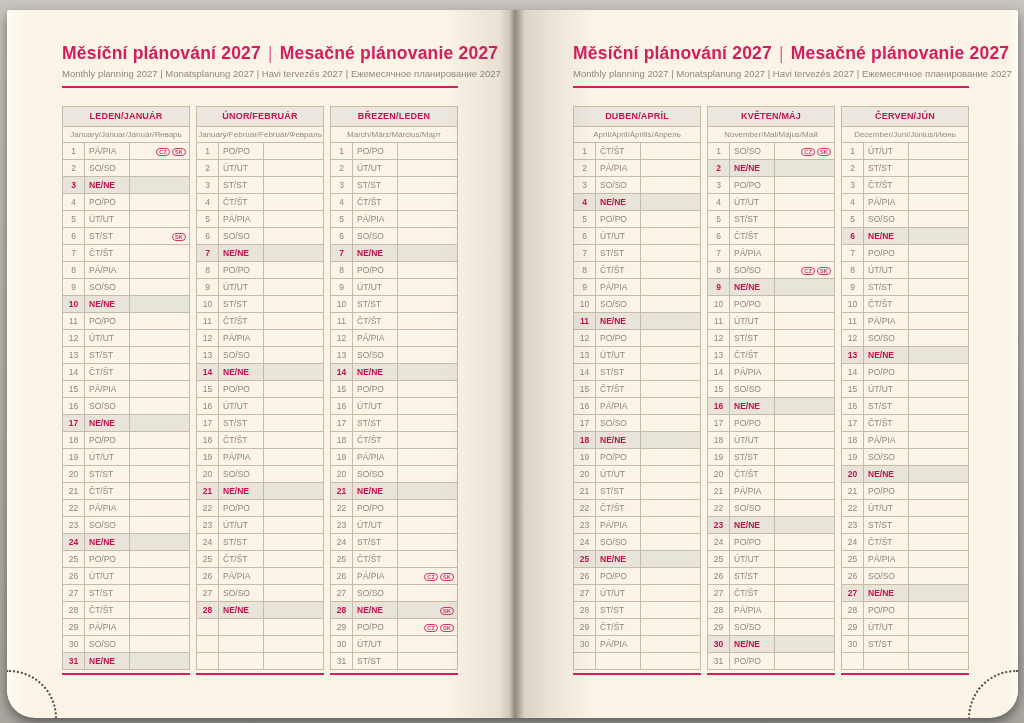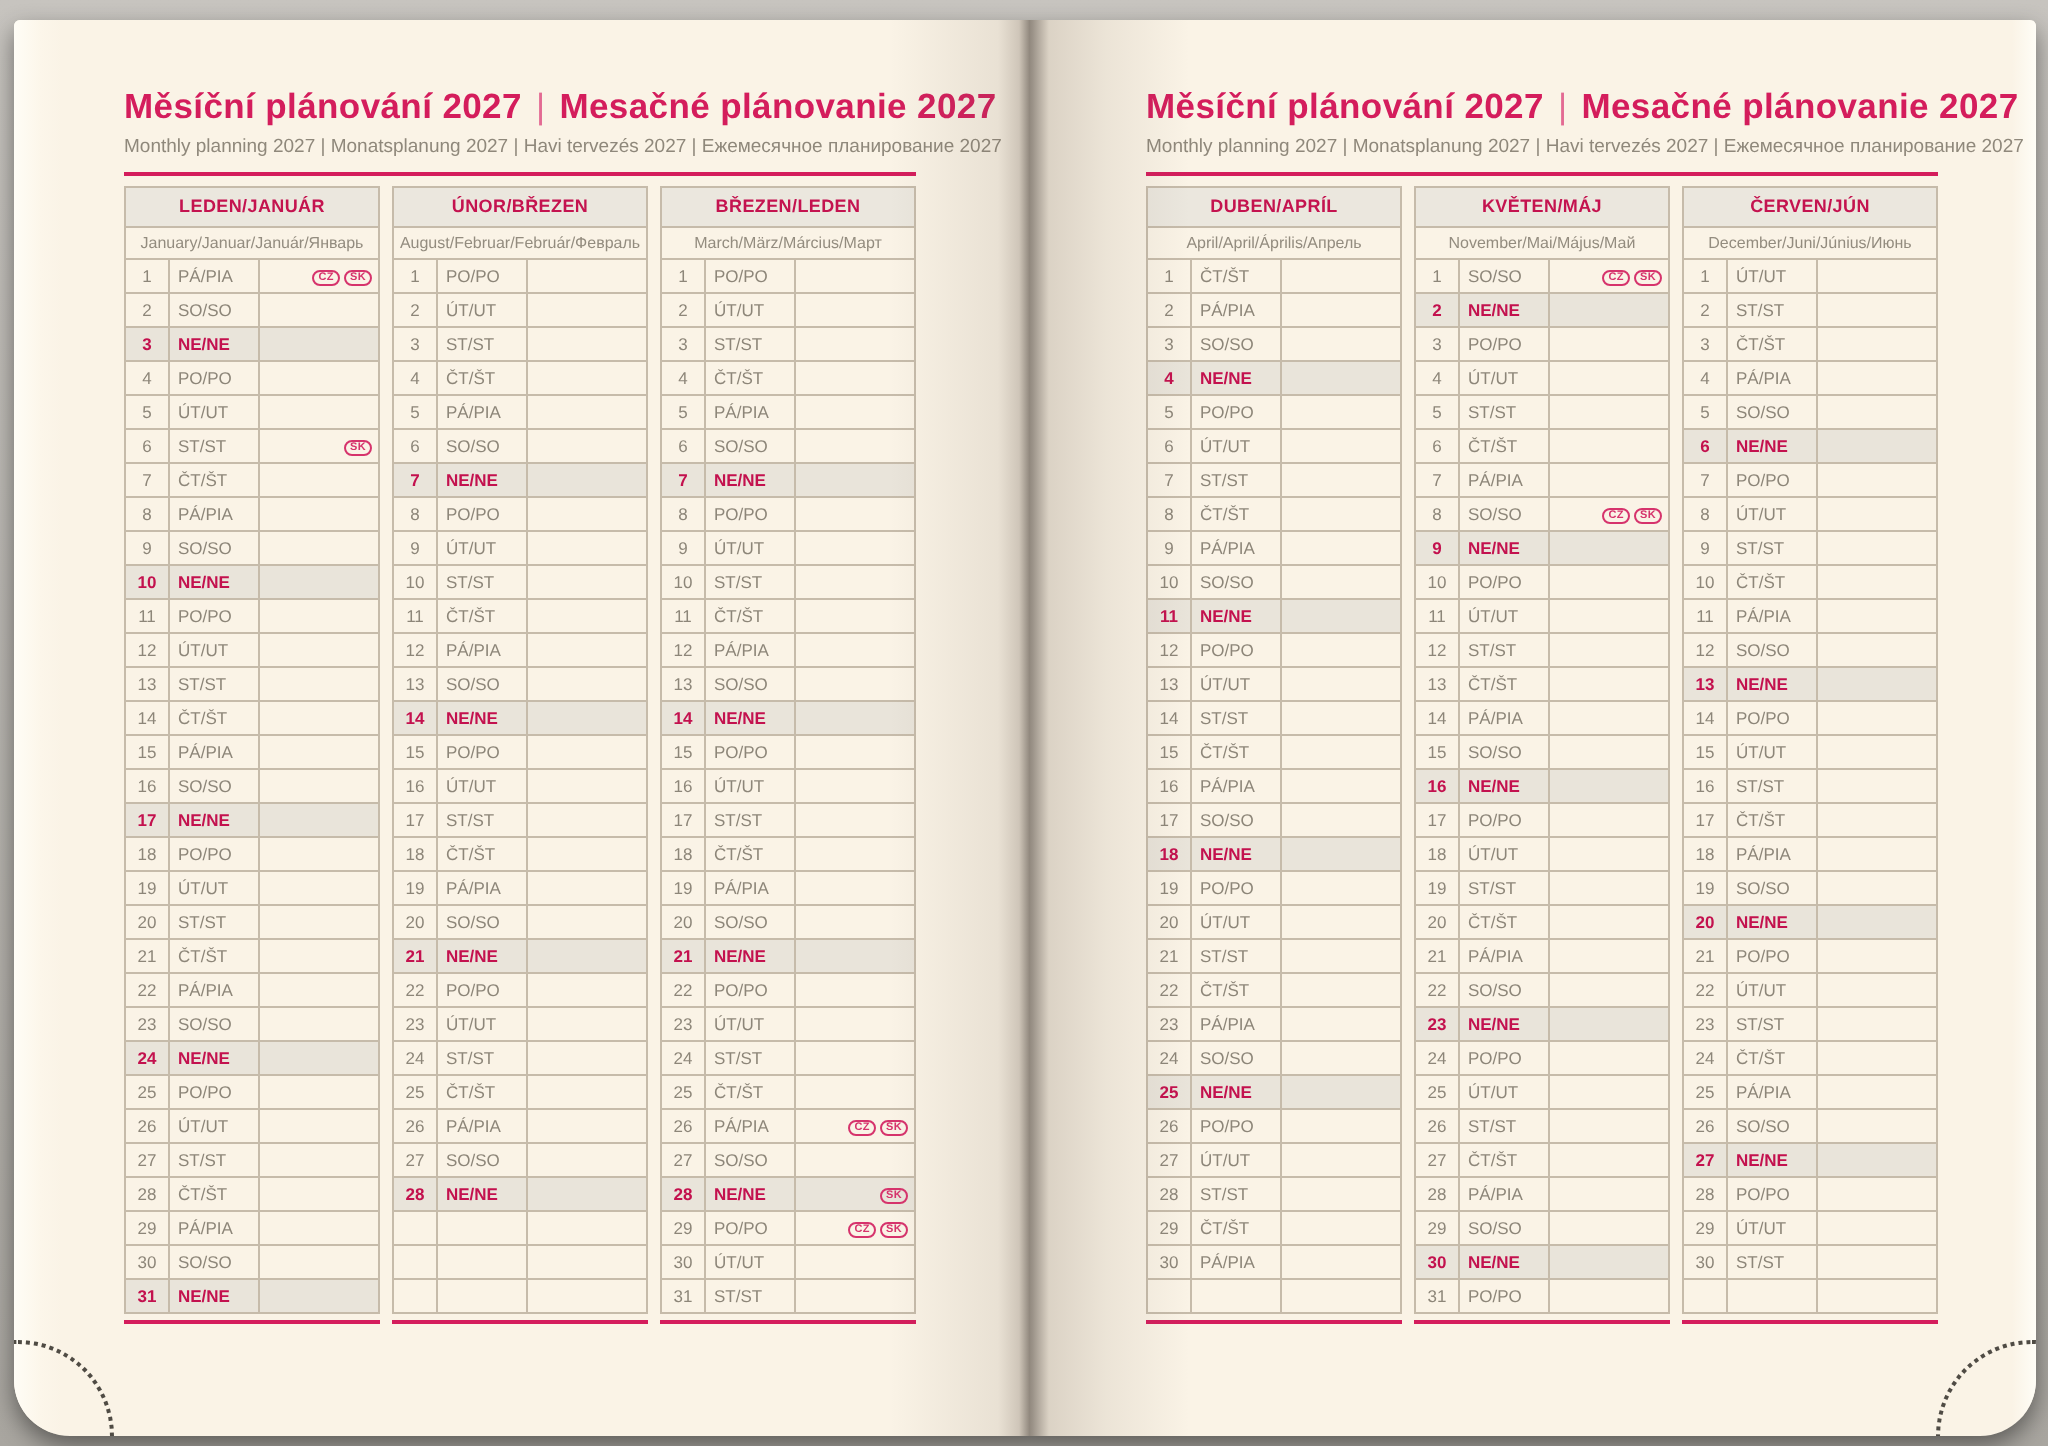--- a/index.html
+++ b/index.html
@@ -54,21 +54,21 @@
     text-align:center;font-size:17.5px;font-weight:bold;color:#d41d5c;
     line-height:21px;letter-spacing:0.2px;white-space:nowrap;
   }
   .title .sep{font-weight:400;margin:0 7px;color:#e36a93;}
   .subtitle{
     text-align:center;font-size:9.5px;color:#8f887b;margin-top:4px;line-height:12px;
     white-space:nowrap;
   }
   .rule{height:2px;background:#d41d5c;margin-top:6px;}
 
-  .tables{display:flex;justify-content:space-between;margin-top:5px;}
+  .tables{display:flex;justify-content:space-between;margin-top:18px;}
   .month{width:128px;}
   .month::after{content:"";display:block;height:2px;background:#d41d5c;margin-top:3px;}
 
   table{border-collapse:collapse;width:100%;table-layout:fixed;}
   th,td{
     border:1px solid #c6bbaa;
     font-size:8.5px;color:#8d8679;
     padding:0;height:16px;line-height:16px;
     overflow:hidden;white-space:nowrap;
   }
@@ -282,24 +282,24 @@
         </section>
       <section class="month">
           <table>
             <colgroup>
               <col class="c-num">
               <col class="c-day">
               <col class="c-notes">
             </colgroup>
             <thead>
               <tr>
-                <th class="mname" colspan="3">ÚNOR/BŘEZEN</th>
-              </tr>
-              <tr>
-                <th class="msub" colspan="3">August/Februar/Február/Февраль</th>
+                <th class="mname" colspan="3">ÚNOR/FEBRUÁR</th>
+              </tr>
+              <tr>
+                <th class="msub" colspan="3">January/Februar/Február/Февраль</th>
               </tr>
             </thead>
             <tbody>
               <tr>
                 <td class="num">1</td>
                 <td class="day">PO/PO</td>
                 <td class="notes"></td>
               </tr>
               <tr>
                 <td class="num">2</td>

